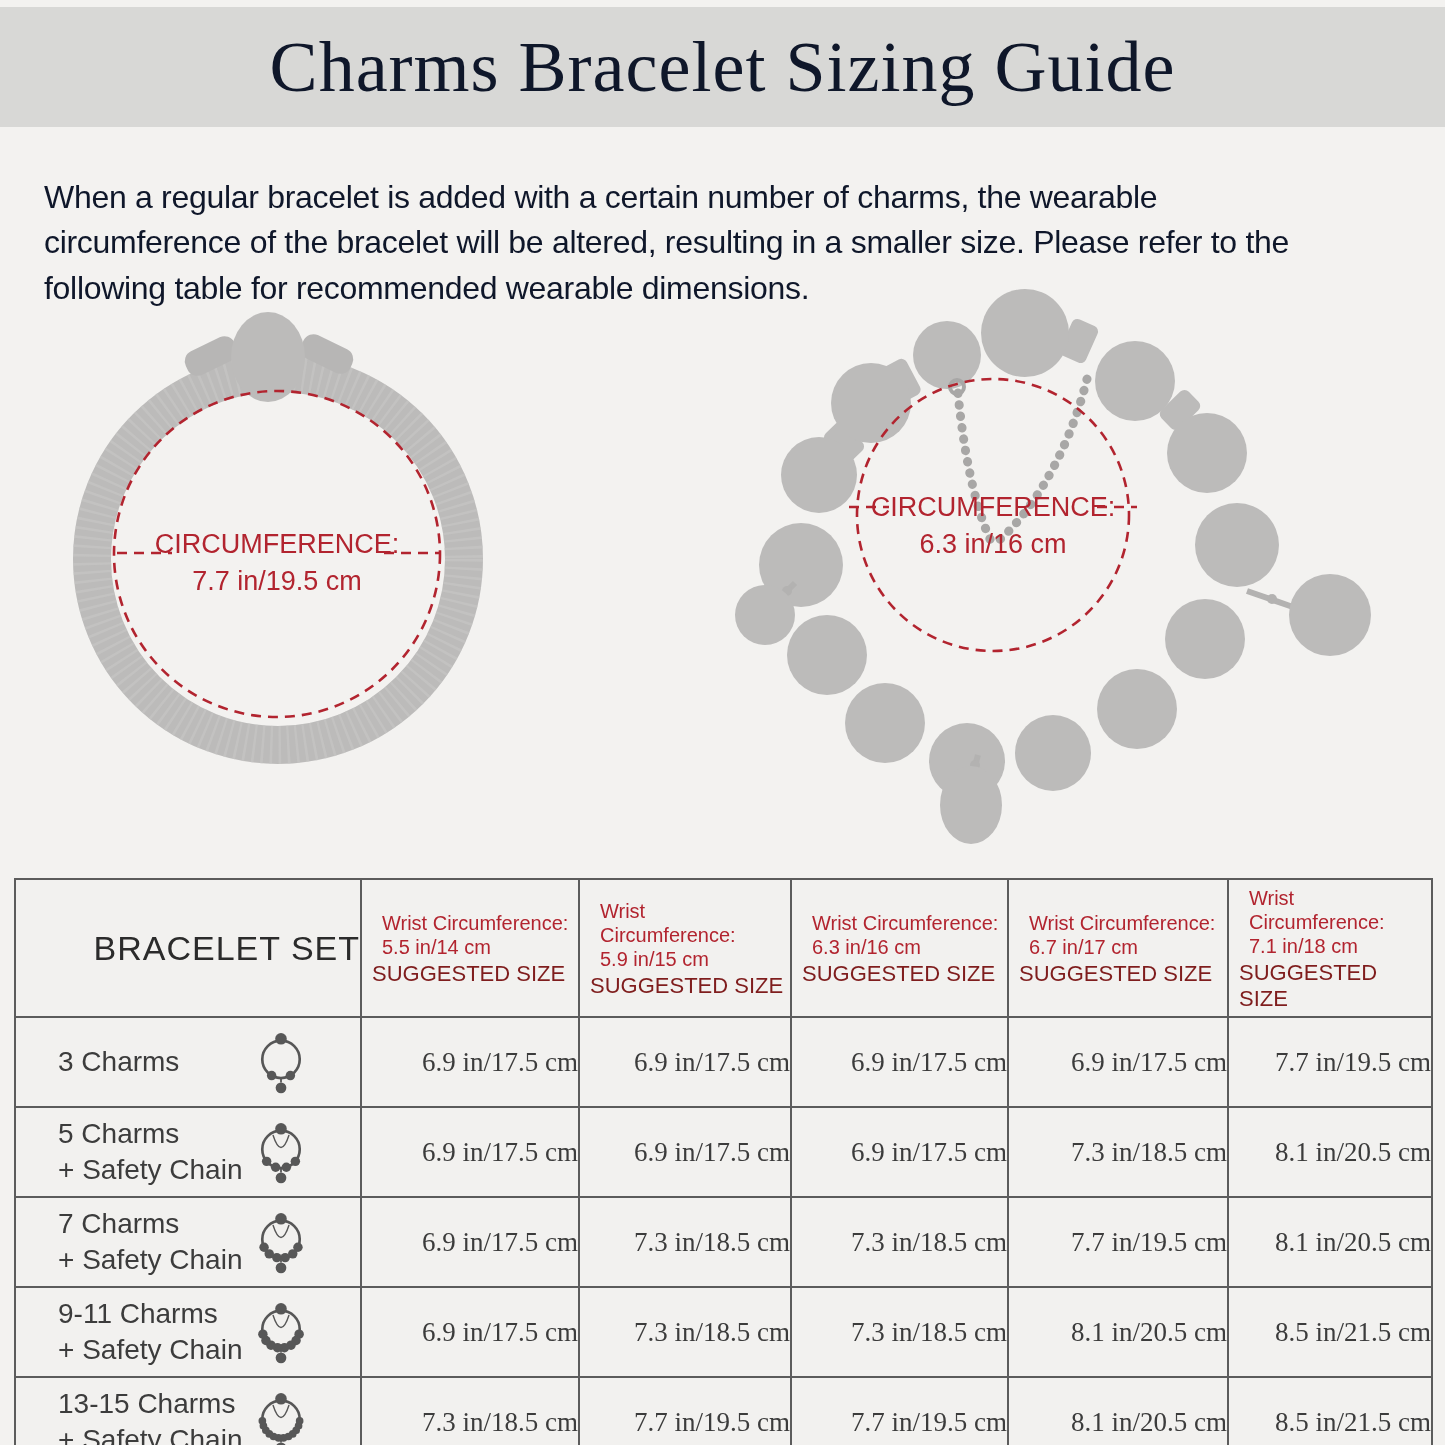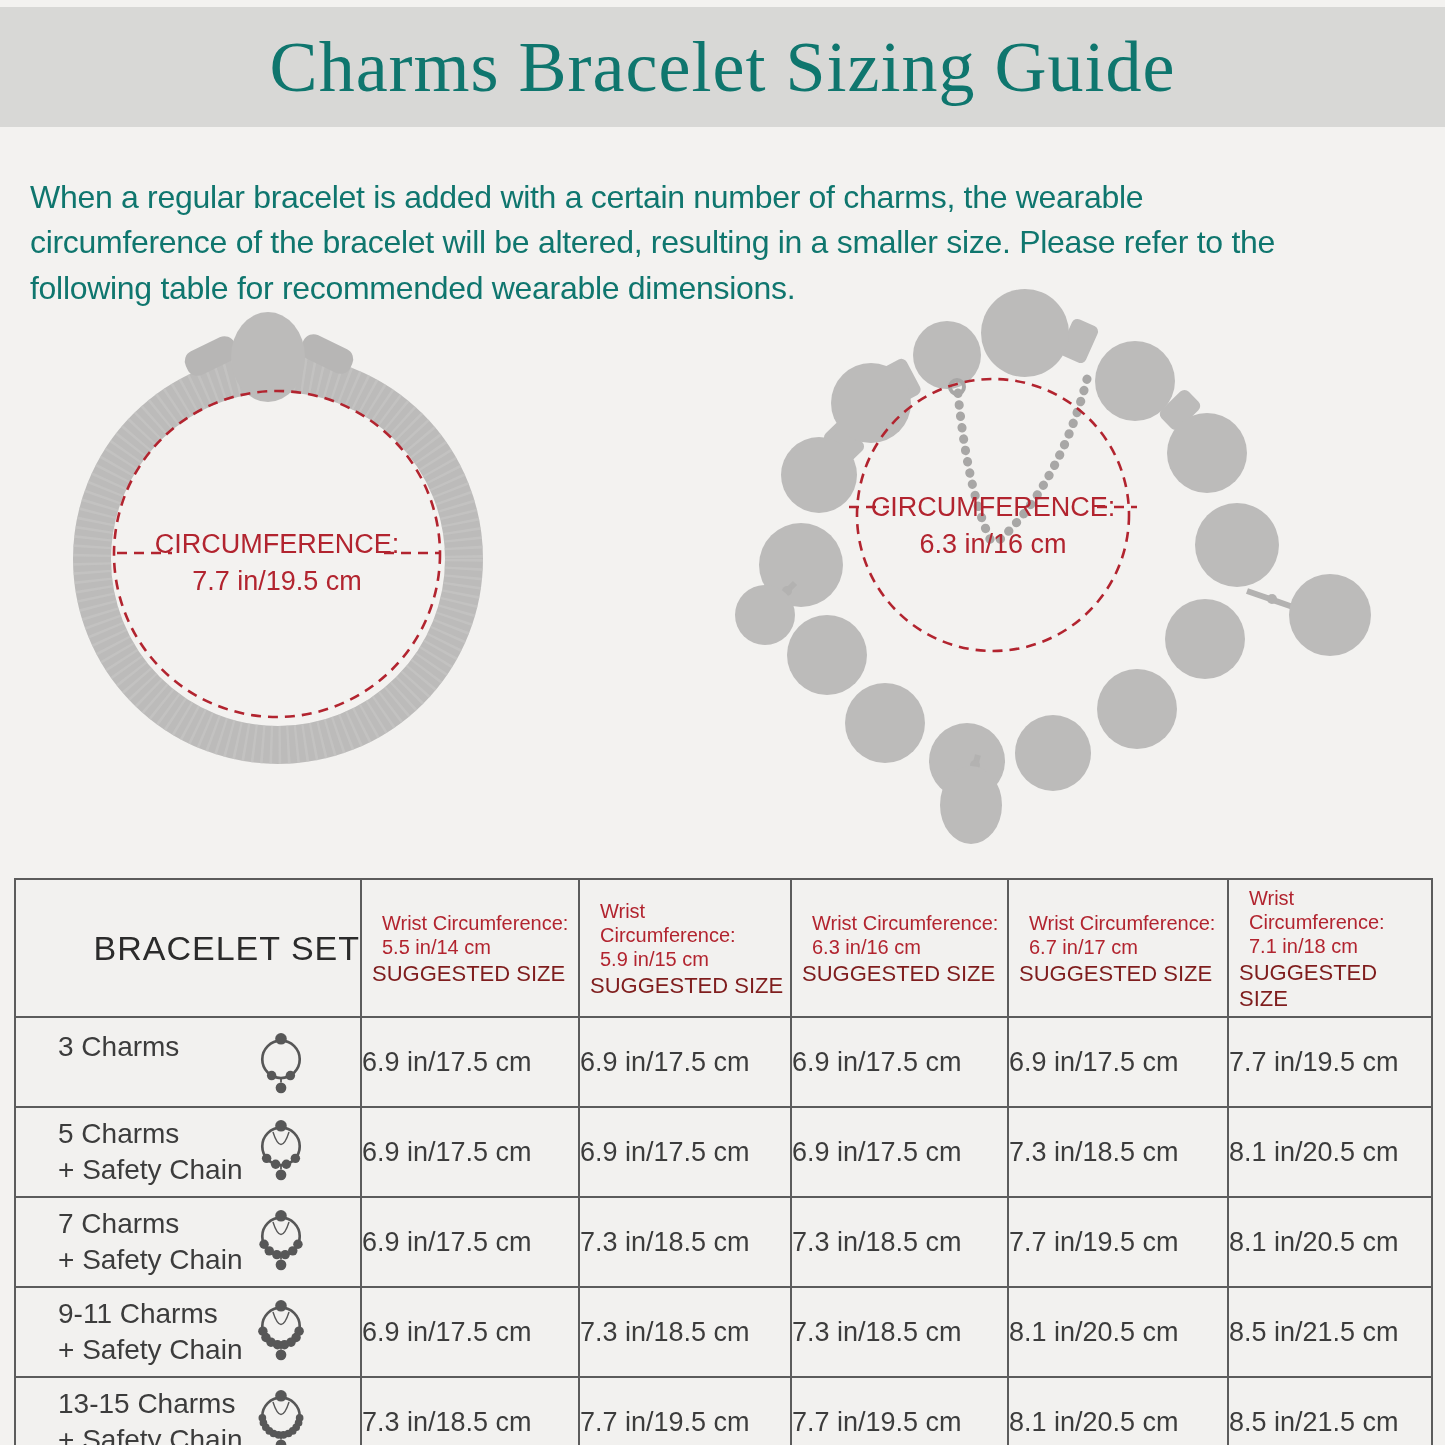--- a/index.html
+++ b/index.html
@@ -8,25 +8,25 @@
     background:#f3f2f0;
     font-family:"Liberation Sans",sans-serif;
     color:#333;
   }
   .band{
     position:absolute;top:7px;left:0;width:100%;height:120px;
     background:#d8d8d6;display:flex;align-items:center;justify-content:center;
   }
   .band h1{
     margin:16px;font-family:"Liberation Serif",serif;font-weight:400;
-    font-size:72px;color:#0f766e;letter-spacing:1px;
+    font-size:72px;color:#0f172a;letter-spacing:1px;
   }
   .intro{
-    position:absolute;top:143px;left:30px;width:1390px;
-    font-size:32px;line-height:1.42;color:#0f766e;letter-spacing:-0.3px;
+    position:absolute;top:143px;left:44px;width:1390px;
+    font-size:32px;line-height:1.42;color:#0f172a;letter-spacing:-0.3px;
   }
   .illos{position:absolute;top:0;left:0;width:1445px;height:880px;}
   .illos svg{position:absolute;}
   #plain-svg{left:60px;top:287px;}
   #charm-svg{left:735px;top:283px;}
   .circ-label{font-family:"Liberation Sans",sans-serif;font-size:27px;fill:#b2242f;}
   table.sizing{
     position:absolute;left:14px;top:878px;width:1417px;
     border-collapse:collapse;table-layout:fixed;
     background:#f2f1ef;border:2px solid #4d4d4d;
@@ -37,23 +37,23 @@
   th.set-th{font-size:34px;font-weight:400;letter-spacing:1px;color:#2b2b2b;text-align:right;}
   th .wrist{
     font-size:20px;font-weight:400;color:#b2242f;line-height:1.2;
     text-align:left;padding:6px 4px 2px 20px;
   }
   th .sug{
     font-size:22px;font-weight:400;color:#7f1d1d;text-align:left;padding:0 4px 4px 10px;
   }
   th{font-weight:400;vertical-align:middle;}
   td.set-cell{vertical-align:middle;}
-  .set-flex{display:flex;align-items:flex-start;padding-left:42px;padding-right:52px;}
+  .set-flex{display:flex;align-items:center;padding-left:42px;padding-right:52px;}
   .set-label{flex:1;font-size:28px;color:#3c3c3c;line-height:1.3;text-align:left;}
-  td.val{font-size:27px;color:#3c3c3c;text-align:left;vertical-align:middle;}
+  td.val{font-size:27px;color:#3c3c3c;text-align:right;vertical-align:middle;font-family:Liberation Serif, serif;}
 </style>
 </head>
 <body>
 
 <div class="band">
   <h1>Charms Bracelet Sizing Guide</h1>
 </div>
 
 <p class="intro" id="intro">When a regular bracelet is added with a certain number of charms, the wearable<br>circumference of the bracelet will be altered, resulting in a smaller size. Please refer to the<br>following table for recommended wearable dimensions.</p>
 

